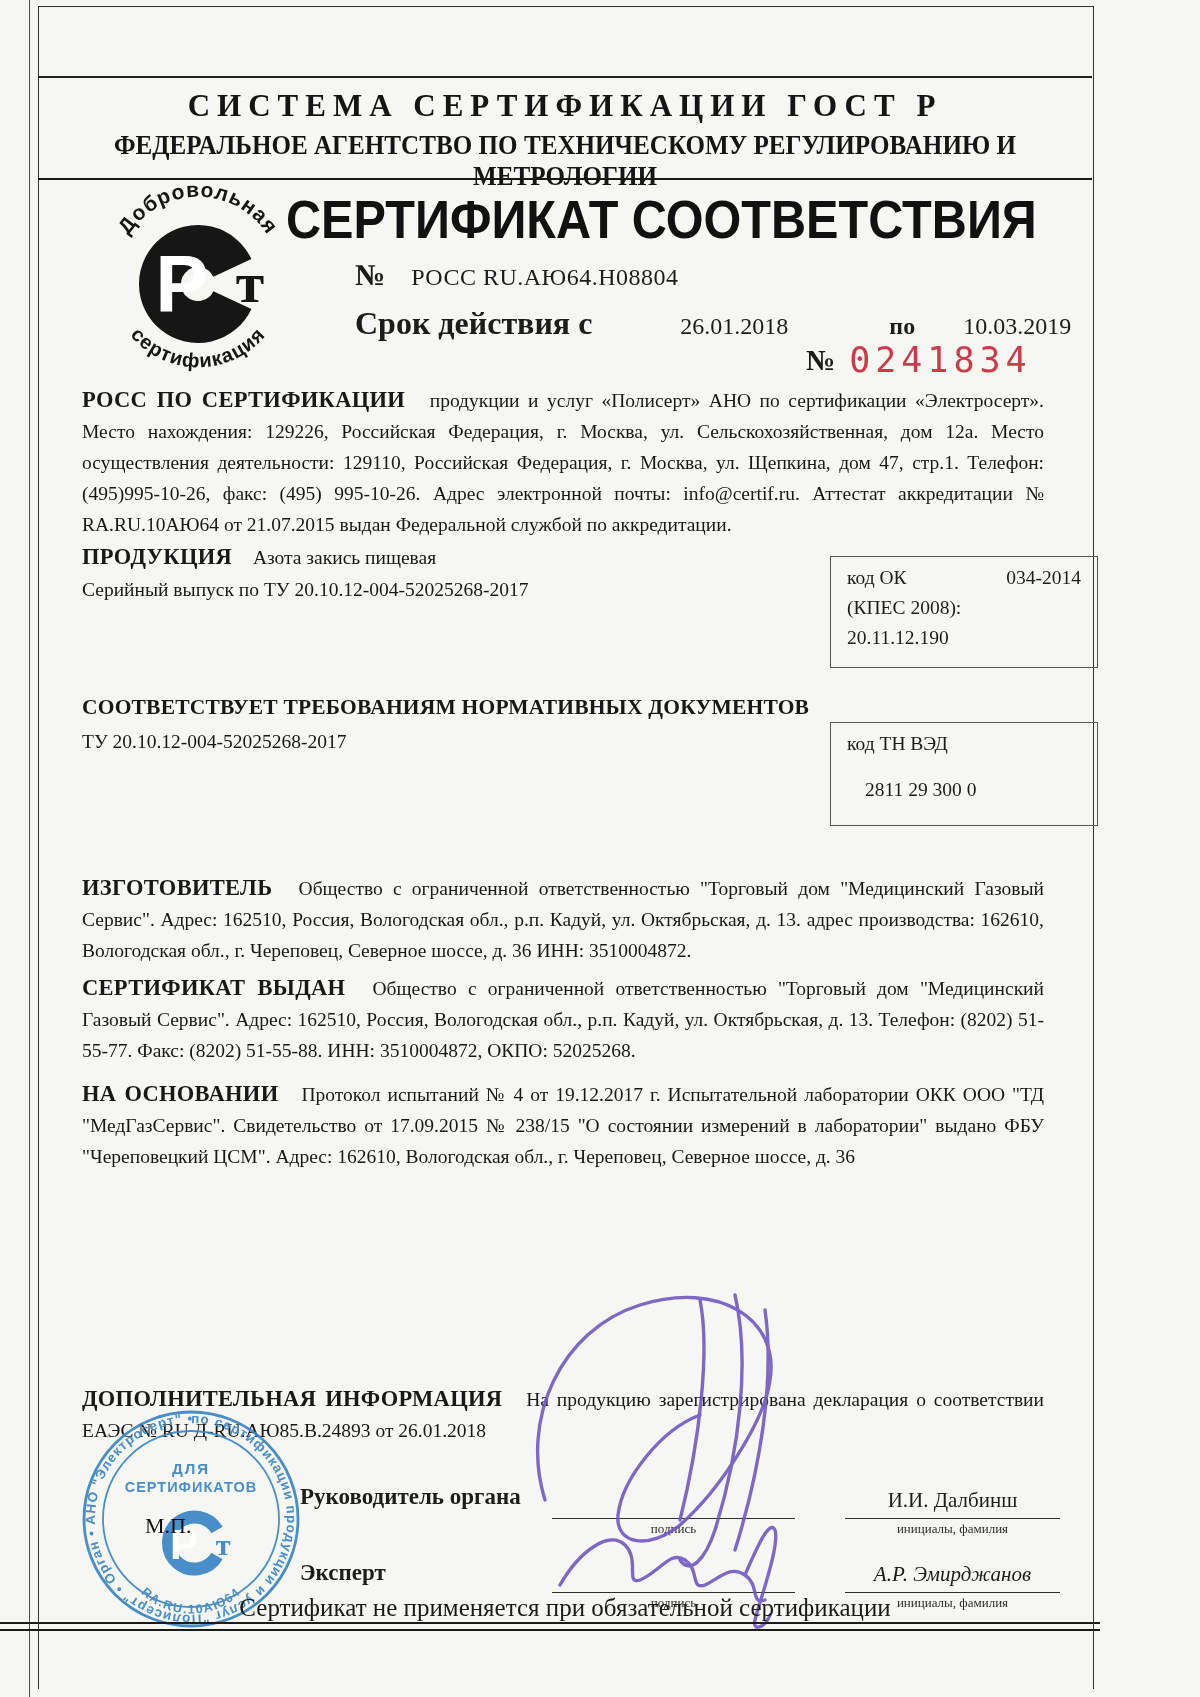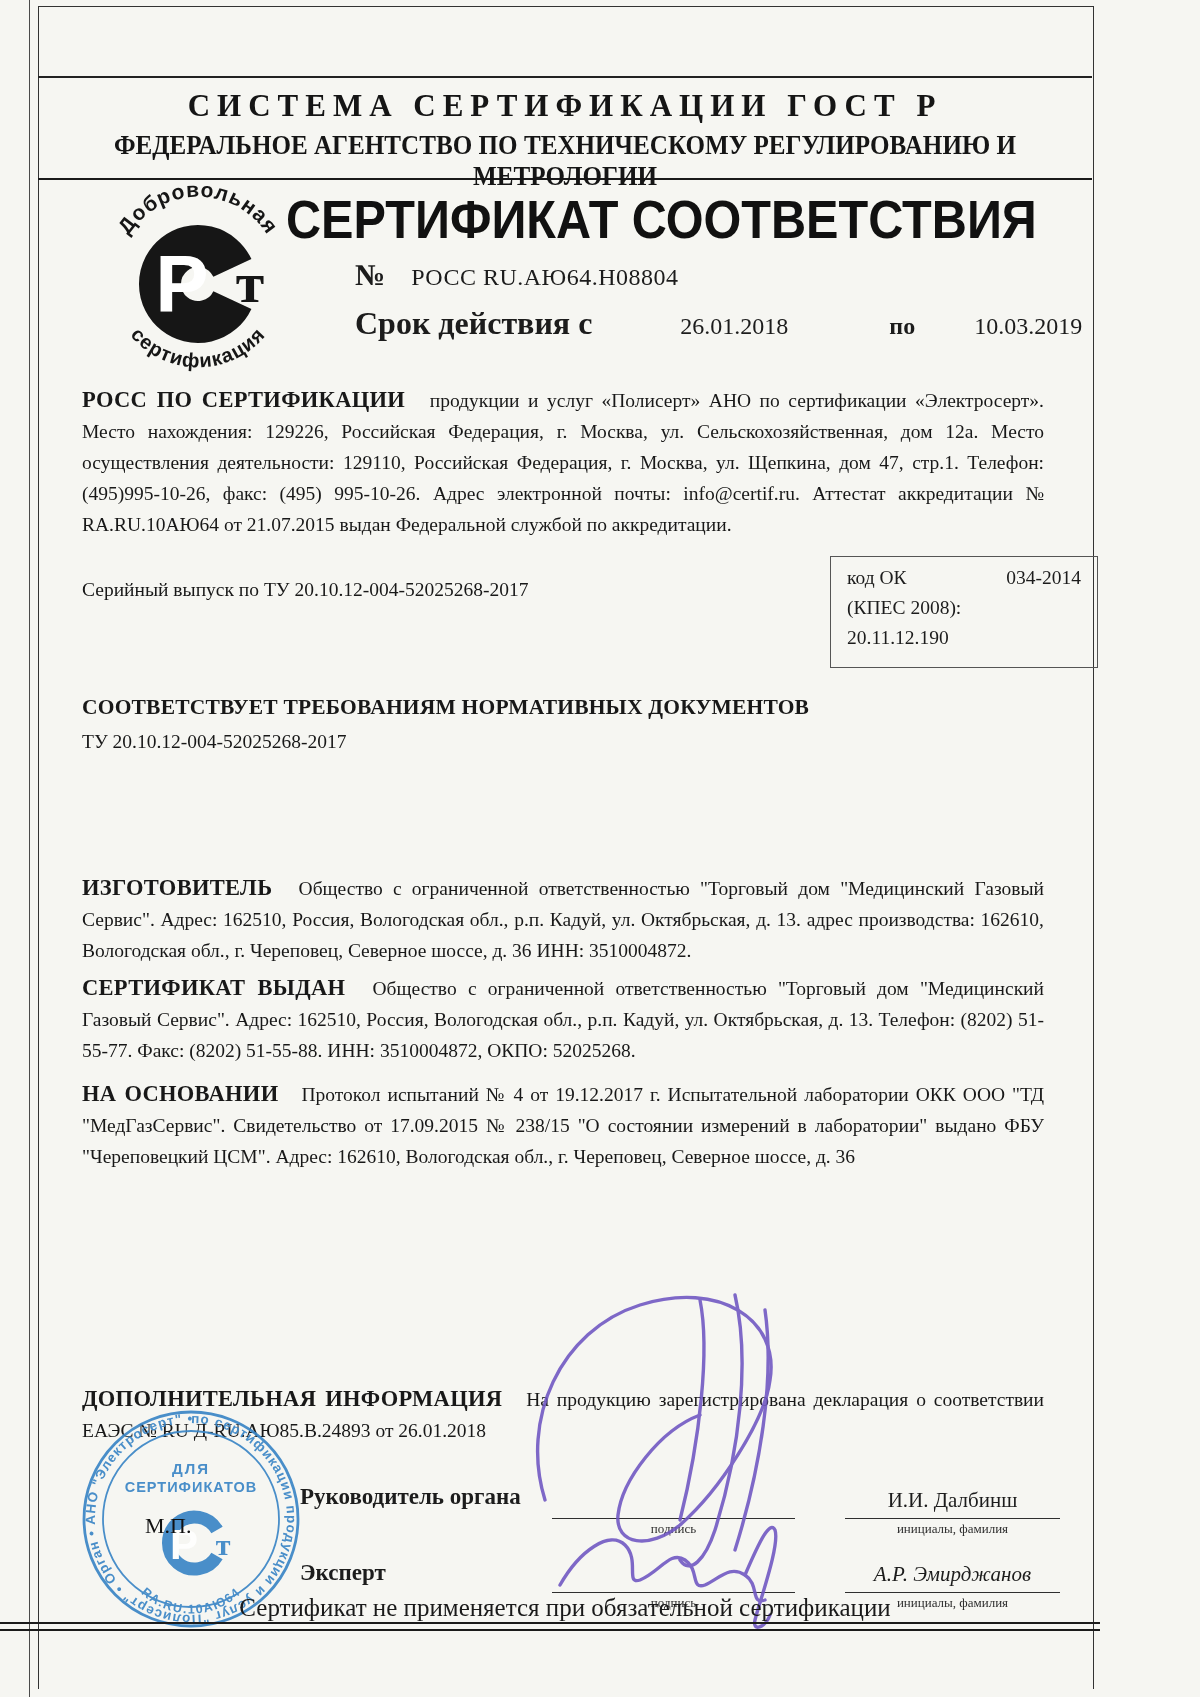--- a/index.html
+++ b/index.html
@@ -27,21 +27,21 @@
                      letter-spacing:0px; color:#111; white-space:nowrap; }
 
   .num-row { position:absolute; left:355px; top:258px; }
   .num-sign { font-weight:bold; font-size:30px; }
   .num-val  { font-size:24px; margin-left:22px; letter-spacing:0.5px; }
 
   .validity { position:absolute; left:355px; top:305px; font-size:24px; }
   .validity b { font-size:32px; }
   .v-from { margin-left:82px; }
   .v-po   { margin-left:95px; font-weight:bold; }
-  .v-to   { margin-left:53px;text-align:center; }
+  .v-to   { margin-left:42px;text-align:center; }
 
   .blank-num { position:absolute; left:806px; top:340px; }
   .blank-num .ns { font-weight:bold; font-size:29px; vertical-align:middle; }
   .blank-num .nv { font-family:"DejaVu Sans Mono", monospace; font-size:35px; letter-spacing:5px;
                    color:#cf3a48; vertical-align:middle; margin-left:10px; }
 
   .sec { position:absolute; left:82px; width:962px; text-align:justify;
          font-size:19.5px; line-height:31px; color:#181818; }
   .sec-h { font-weight:bold; font-size:22.5px; letter-spacing:0.3px; padding-right:16px; white-space:nowrap; }
   .sec-h-big { font-weight:bold; font-size:21.5px; letter-spacing:0.2px; }
@@ -109,46 +109,58 @@
     <span class="num-val">РОСС RU.АЮ64.Н08804</span>
   </div>
 
   <div class="validity">
     <b>Срок действия с</b>
     <span class="v-from">26.01.2018</span>
     <span class="v-po">по</span>
     <span class="v-to">10.03.2019</span>
   </div>
 
+  <div class="blank-num">
+    <span class="ns">№</span>
+    <span class="nv">0241834</span>
+  </div>
 
   <div class="sec" style="top:384px;">
     <span class="sec-h">РОСС ПО СЕРТИФИКАЦИИ</span>
     <span>продукции и услуг «Полисерт» АНО по сертификации «Электросерт». Место нахождения: 129226, Российская Федерация, г. Москва, ул. Сельскохозяйственная, дом 12а. Место осуществления деятельности: 129110, Российская Федерация, г. Москва, ул. Щепкина, дом 47, стр.1. Телефон:(495)995-10-26, факс: (495) 995-10-26. Адрес электронной почты: info@certif.ru. Аттестат аккредитации № RA.RU.10АЮ64 от 21.07.2015 выдан Федеральной службой по аккредитации.</span>
   </div>
 
+  <div class="sec" style="top:541px; width:730px; text-align:left;">
+    <span class="sec-h">ПРОДУКЦИЯ</span>
+    <span>Азота закись пищевая</span>
+  </div>
   <div class="sec" style="top:574px; width:730px; text-align:left;">
     <span>Серийный выпуск по ТУ 20.10.12-004-52025268-2017</span>
   </div>
 
   <div class="code-box" style="top:556px; height:96px;">
     <div class="cb-row">
       <span>код ОК</span>
       <span class="cb-val">034-2014</span>
     </div>
     <div>(КПЕС 2008):</div>
     <div>20.11.12.190</div>
   </div>
 
   <div class="sec" style="top:692px; width:740px; text-align:left;">
     <span class="sec-h-big">СООТВЕТСТВУЕТ ТРЕБОВАНИЯМ НОРМАТИВНЫХ ДОКУМЕНТОВ</span>
   </div>
   <div class="sec" style="top:726px; width:740px; text-align:left;">
     <span>ТУ 20.10.12-004-52025268-2017</span>
   </div>
 
+  <div class="code-box" style="top:722px; height:88px;">
+    <div>код ТН ВЭД</div>
+    <div class="tnved-val">2811 29 300 0</div>
+  </div>
 
   <div class="sec" style="top:872px;">
     <span class="sec-h">ИЗГОТОВИТЕЛЬ</span>
     <span>Общество с ограниченной ответственностью "Торговый дом "Медицинский Газовый Сервис". Адрес: 162510, Россия, Вологодская обл., р.п. Кадуй, ул. Октябрьская, д. 13. адрес производства: 162610, Вологодская обл., г. Череповец, Северное шоссе, д. 36 ИНН: 3510004872.</span>
   </div>
 
   <div class="sec" style="top:972px;">
     <span class="sec-h">СЕРТИФИКАТ ВЫДАН</span>
     <span>Общество с ограниченной ответственностью "Торговый дом "Медицинский Газовый Сервис". Адрес: 162510, Россия, Вологодская обл., р.п. Кадуй, ул. Октябрьская, д. 13. Телефон: (8202) 51-55-77. Факс: (8202) 51-55-88. ИНН: 3510004872, ОКПО: 52025268.</span>
   </div>

